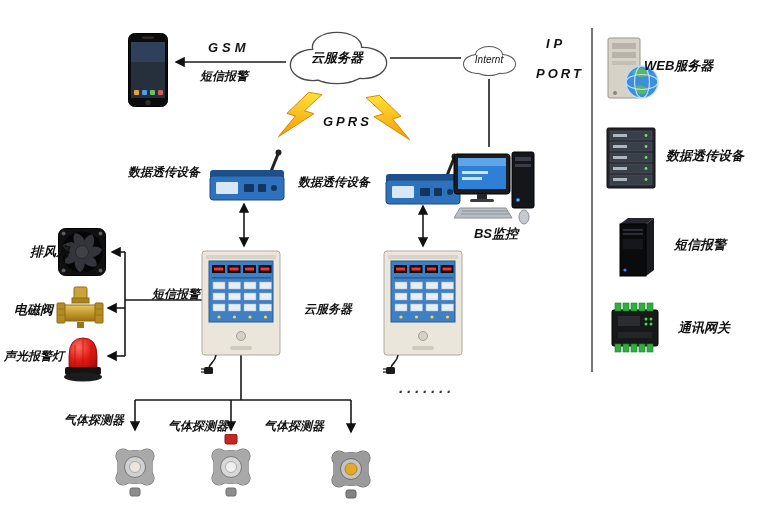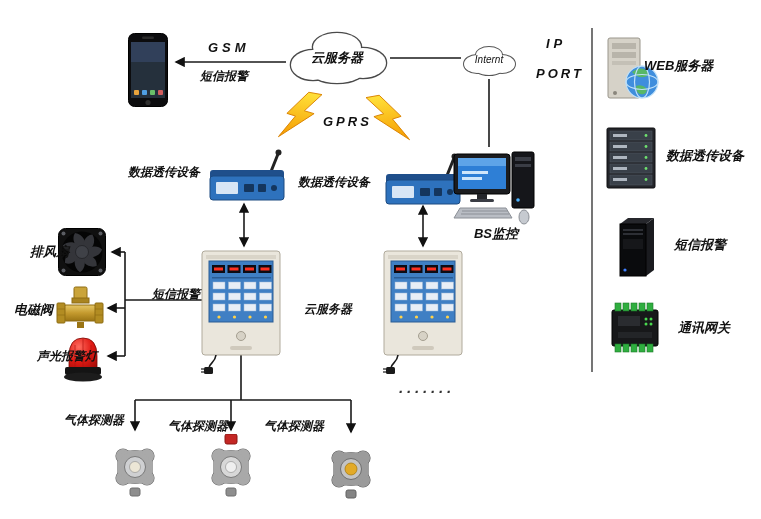--- a/index.html
+++ b/index.html
@@ -319,21 +319,21 @@
       <path d="M7 38 L7 26 Q7 8 21 8 Q35 8 35 26 L35 38 Z" fill="url(#redG)" stroke="#7a0703" stroke-width="0.8"></path>
       <g stroke="#b01410" stroke-width="1" fill="none" opacity="0.7">
         <path d="M13 38 L13 15"></path>
           <path d="M21 38 L21 9"></path>
           <path d="M29 38 L29 15"></path>
       </g>
       <rect x="3" y="37" width="36" height="8" rx="2" fill="#141414"></rect>
       <ellipse cx="21" cy="47" rx="19" ry="4.5" fill="#1c1c1c"></ellipse>
     </svg>
   </div>
-  <div class="lbl sm" style="left:4px; top:348px;margin-left:33px;">声光报警灯</div>
+  <div class="lbl sm" style="left:4px; top:348px;">声光报警灯</div>
 
   <div class="dev" style="left:200px; top:250px;">
     <svg width="82" height="128" viewBox="0 0 82 128">
       <rect x="2" y="1" width="78" height="104" rx="3" fill="#eae6dc" stroke="#b0aa9c"></rect>
       <rect x="6" y="5" width="70" height="4" fill="#d9d4c8"></rect>
       <rect x="9" y="11" width="64" height="61" fill="#3f7fc4" stroke="#2a5c94"></rect>
       <g fill="#0c0c14">
         <rect x="12" y="15" width="13" height="8"></rect>
           <rect x="27.5" y="15" width="13" height="8"></rect>
         <rect x="43" y="15" width="13" height="8"></rect>

